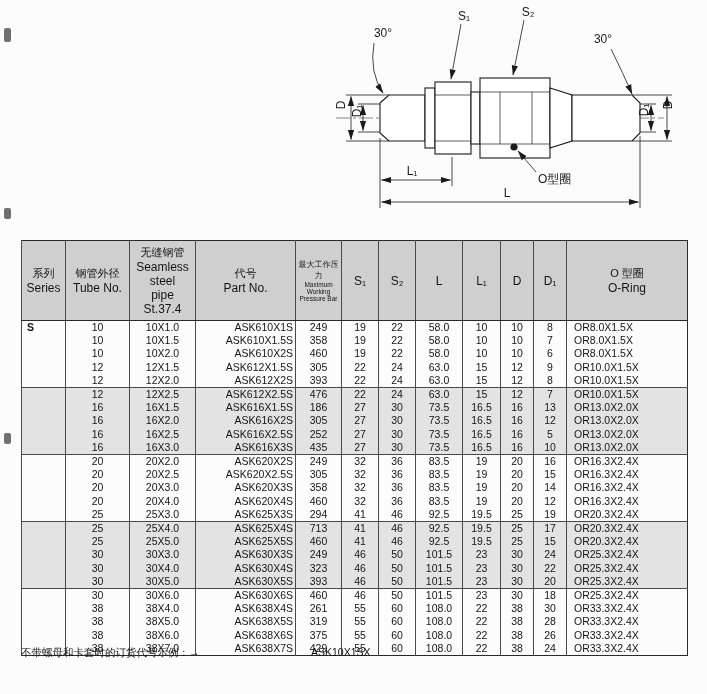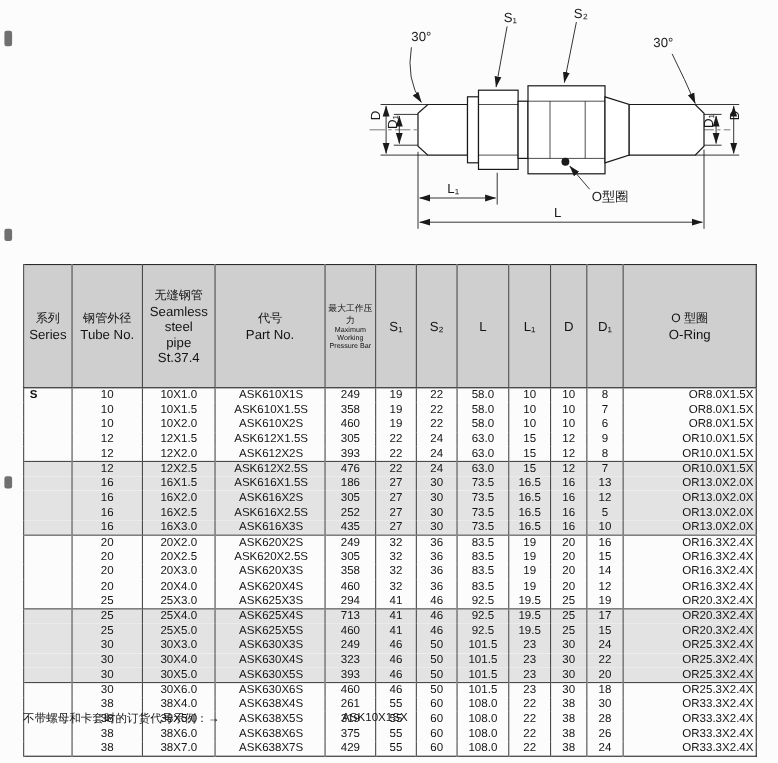--- a/index.html
+++ b/index.html
@@ -23,32 +23,32 @@
 
   table.spec-table {
     position:absolute; left:21px; top:240px; width:666px;
     border-collapse:collapse; table-layout:fixed;
     border:1.5px solid #2a2a2a;
   }
   .spec-table th, .spec-table td { border-left:1px solid #4a4a4a; }
   .spec-table th {
     background:var(--header-bg,#cfcfcf);
     font-weight:normal; vertical-align:middle; text-align:center;
-    padding:20px 1px; border-bottom:1.4px solid #2a2a2a;
+    padding:4px 1px; border-bottom:1.4px solid #2a2a2a;
   }
   .spec-table td {
     height:13.4px; font-size:10.5px; line-height:1.05;
     text-align:center; padding:0 2px; white-space:nowrap; overflow:hidden;
     vertical-align:middle;
   }
   tr.shaded td { background:var(--shaded-row-bg,#e3e3e3); }
   tr.group-start td { border-top:1px solid #4a4a4a; }
   td.c0 { text-align:left; padding-left:5px; font-weight:bold; }
-  td.c3 { text-align:center; padding-left:4px; }
-  td.c11 { text-align:right; padding-left:7px; }
+  td.c3 { text-align:right; padding-left:4px; }
+  td.c11 { text-align:left; padding-left:7px; }
   .hd-cn { font-size:11px; }
   .hd-en { font-size:12px; }
   .hd-cn-sm { font-size:8px;font-family:Liberation Mono, monospace; }
   .hd-en-sm { font-size:6.5px; }
   .hd-sym { font-size:12px; }
 
   .footer { position:absolute; left:21px; top:646px; width:666px; font-size:10.5px; }
   .footer .line1 { position:relative; height:15px; }
   .footer .example { position:absolute; left:290px; top:0; }
   .footer .line2 { margin-top:3px; }

